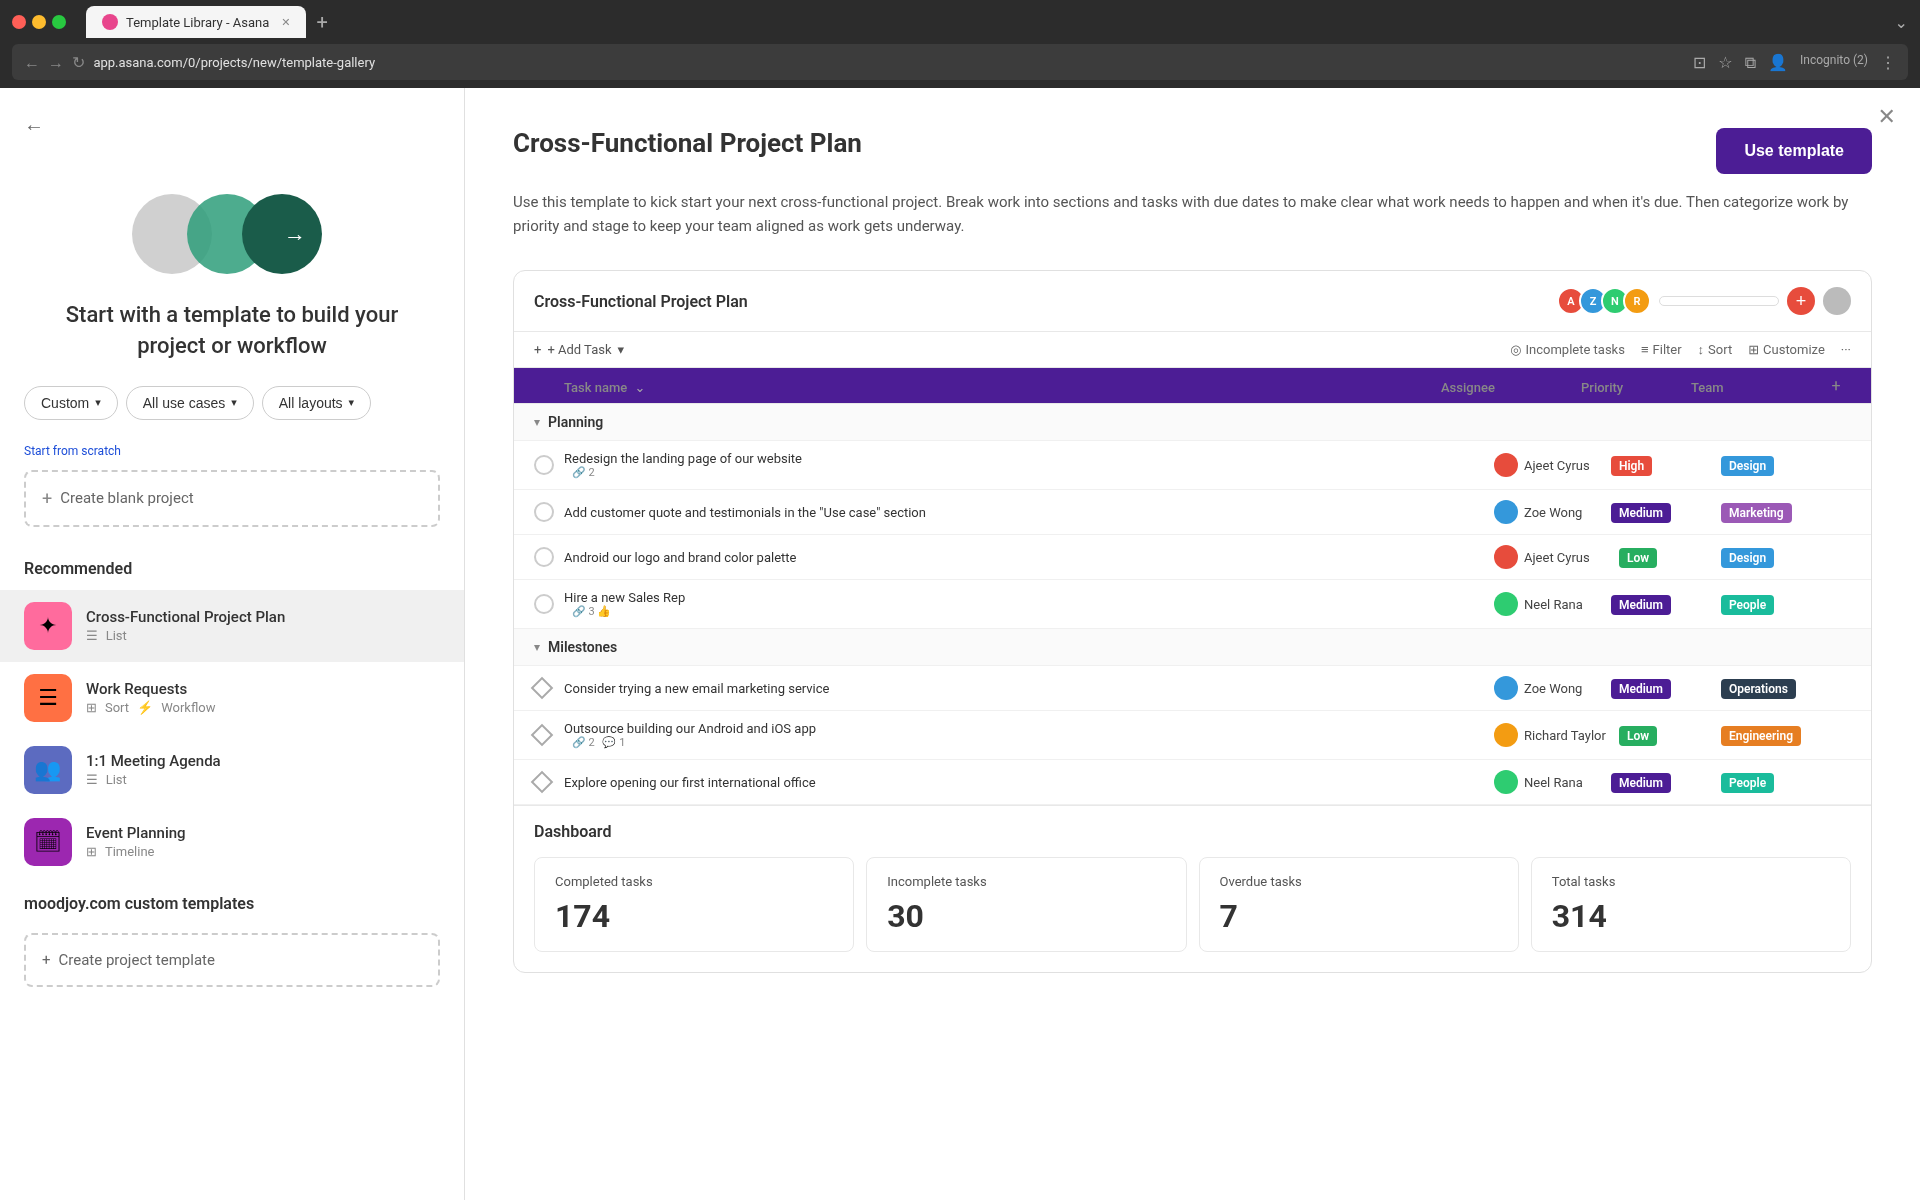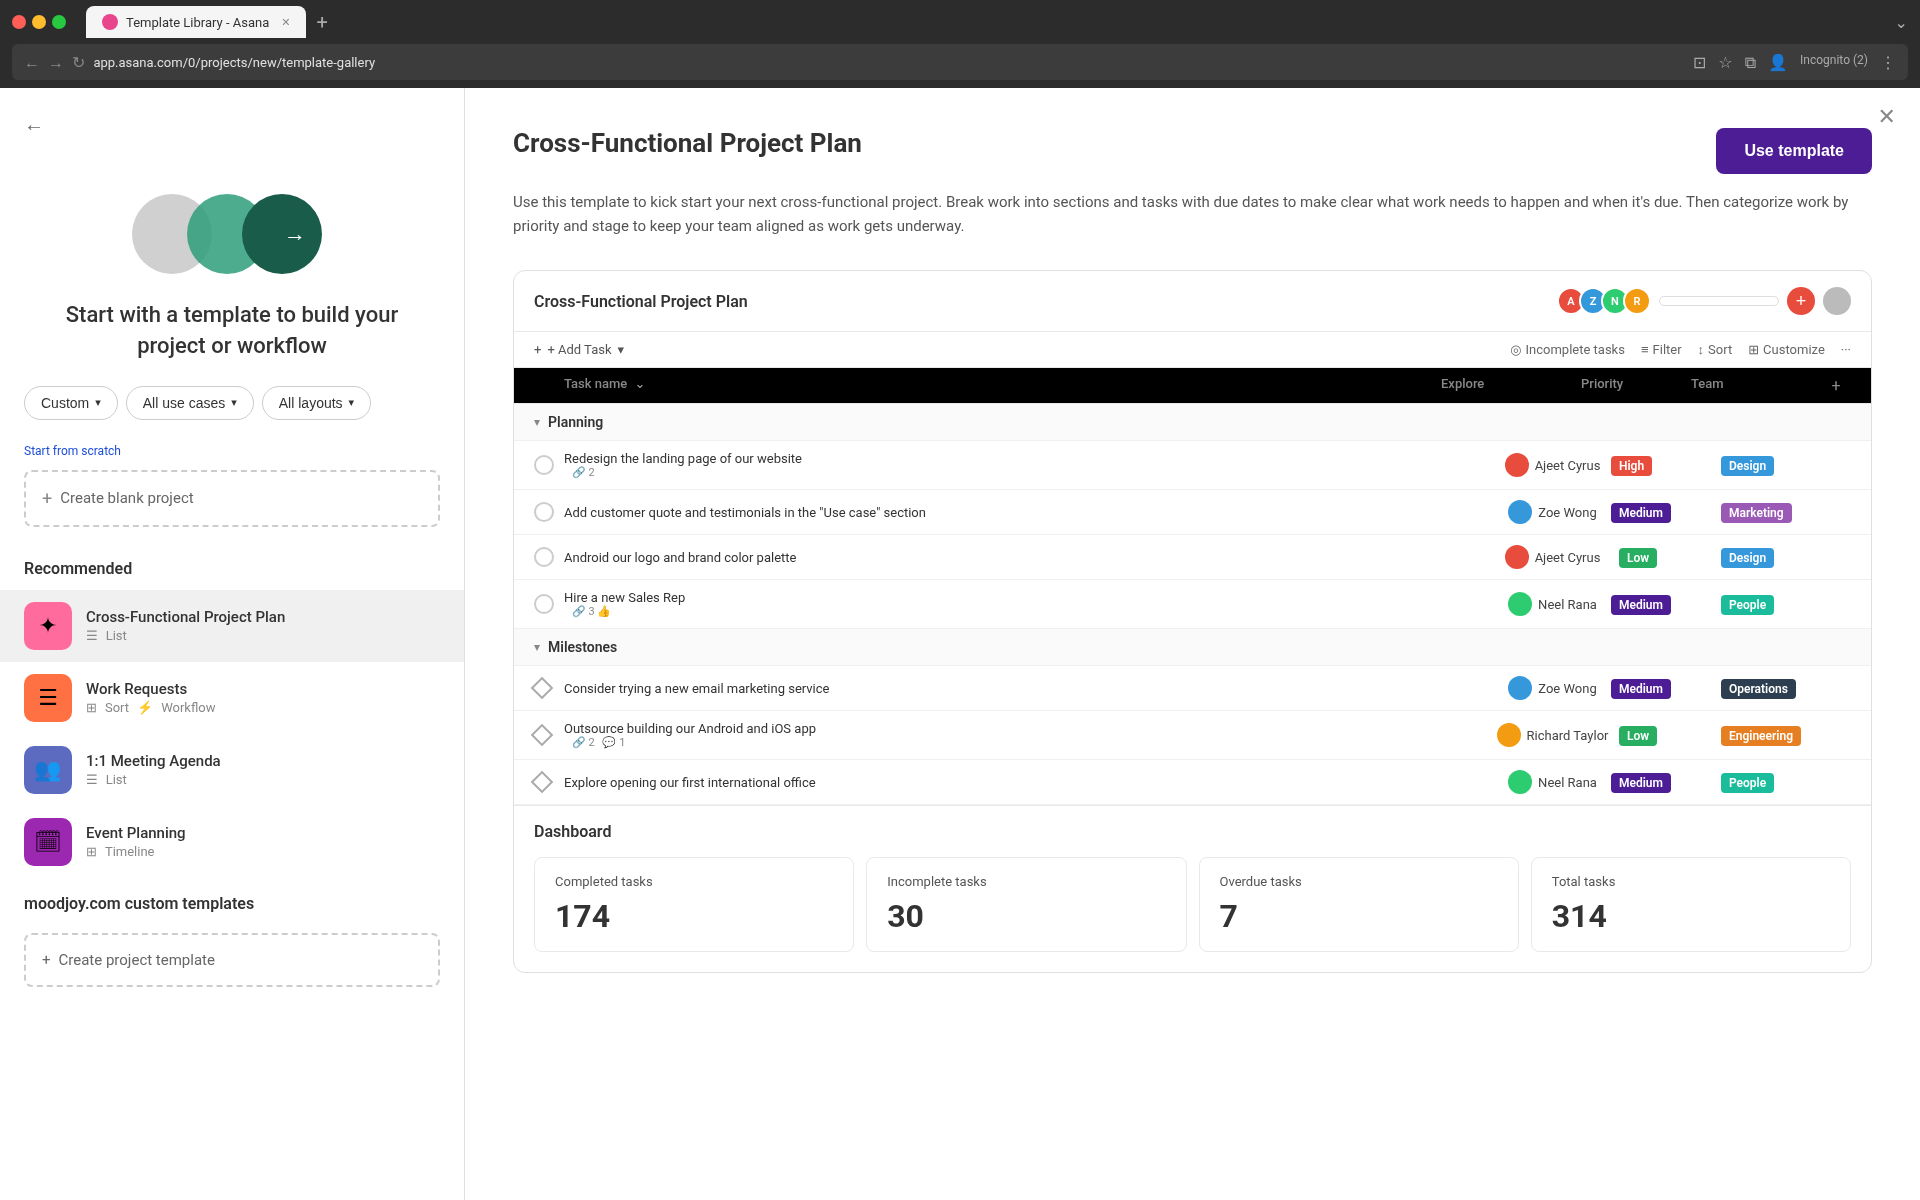--- a/index.html
+++ b/index.html
@@ -205,24 +205,23 @@
     }
     .add-task-btn {
       display: flex; align-items: center; gap: 6px;
       color: #555; font-size: 13px; cursor: pointer;
     }
     .toolbar-right { margin-left: auto; display: flex; align-items: center; gap: 16px; color: #666; font-size: 13px; }
     .toolbar-item { display: flex; align-items: center; gap: 4px; cursor: pointer; }
 
     
     .table-header {
-      display: flex; align-items: flex-start;
+      display: flex; align-items: flex-end;
       padding: 8px 20px; border-bottom: 1px solid #e8e8e8;
-      background: #000000;
-      text-decoration: underline;
+      background: #4c1d95;
     }
     .col-task { flex: 1; font-size: 13px; color: #888; font-weight: 500; }
     .col-assignee { width: 140px; font-size: 13px; color: #888; font-weight: 500; }
     .col-priority { width: 110px; font-size: 13px; color: #888; font-weight: 500; }
     .col-team { width: 130px; font-size: 13px; color: #888; font-weight: 500; }
     .col-plus { width: 30px; text-align: center; color: #888; }
 
     
     .section-row {
       display: flex; align-items: center; padding: 10px 20px;
@@ -245,21 +244,21 @@
     .task-check.diamond {
       border-radius: 0; transform: rotate(45deg);
       width: 16px; height: 16px; border-color: #aaa;
       margin-right: 14px;
     }
     .task-name { flex: 1; font-size: 13px; color: #333; }
     .task-badge {
       display: flex; align-items: center; gap: 4px;
       font-size: 11px; color: #888; margin-left: 8px;
     }
-    .task-assignee { width: 117px; display: flex; align-items: center; gap: 6px; font-size: 13px; color: #444; justify-content: center; }
+    .task-assignee { width: 117px; display: flex; align-items: center; gap: 6px; font-size: 13px; color: #444; }
     .assignee-avatar { width: 24px; height: 24px; border-radius: 50%; background: #bbb; }
     .priority-tag {
       width: 80px; border-radius: 4px; padding: 3px 8px;
       font-size: 12px; font-weight: 600; color: #fff; text-align: center;
     }
     .priority-high { background: #e74c3c; }
     .priority-medium { background: #4c1d95; }
     .priority-low { background: #27ae60; margin-left: 8px; }
     .team-tag {
       width: 110px; border-radius: 4px; padding: 3px 8px;
@@ -473,21 +472,21 @@
             </div>
           </div>
         </div>
 
         <div class="table-header">
           <div style="width:30px;"></div>
           <div class="col-task">
             <span>Task name</span>
             <span style="color:#aaa;margin-left:4px;">⌄</span>
           </div>
-          <div class="col-assignee">Explore</div>
+          <div class="col-assignee">Assignee</div>
           <div class="col-priority">Priority</div>
           <div class="col-team">Team</div>
           <div class="col-plus">+</div>
         </div>
 
         <div class="section-row">
           <span class="section-chevron">▾</span>
           <span class="section-name">Planning</span>
         </div>
 

